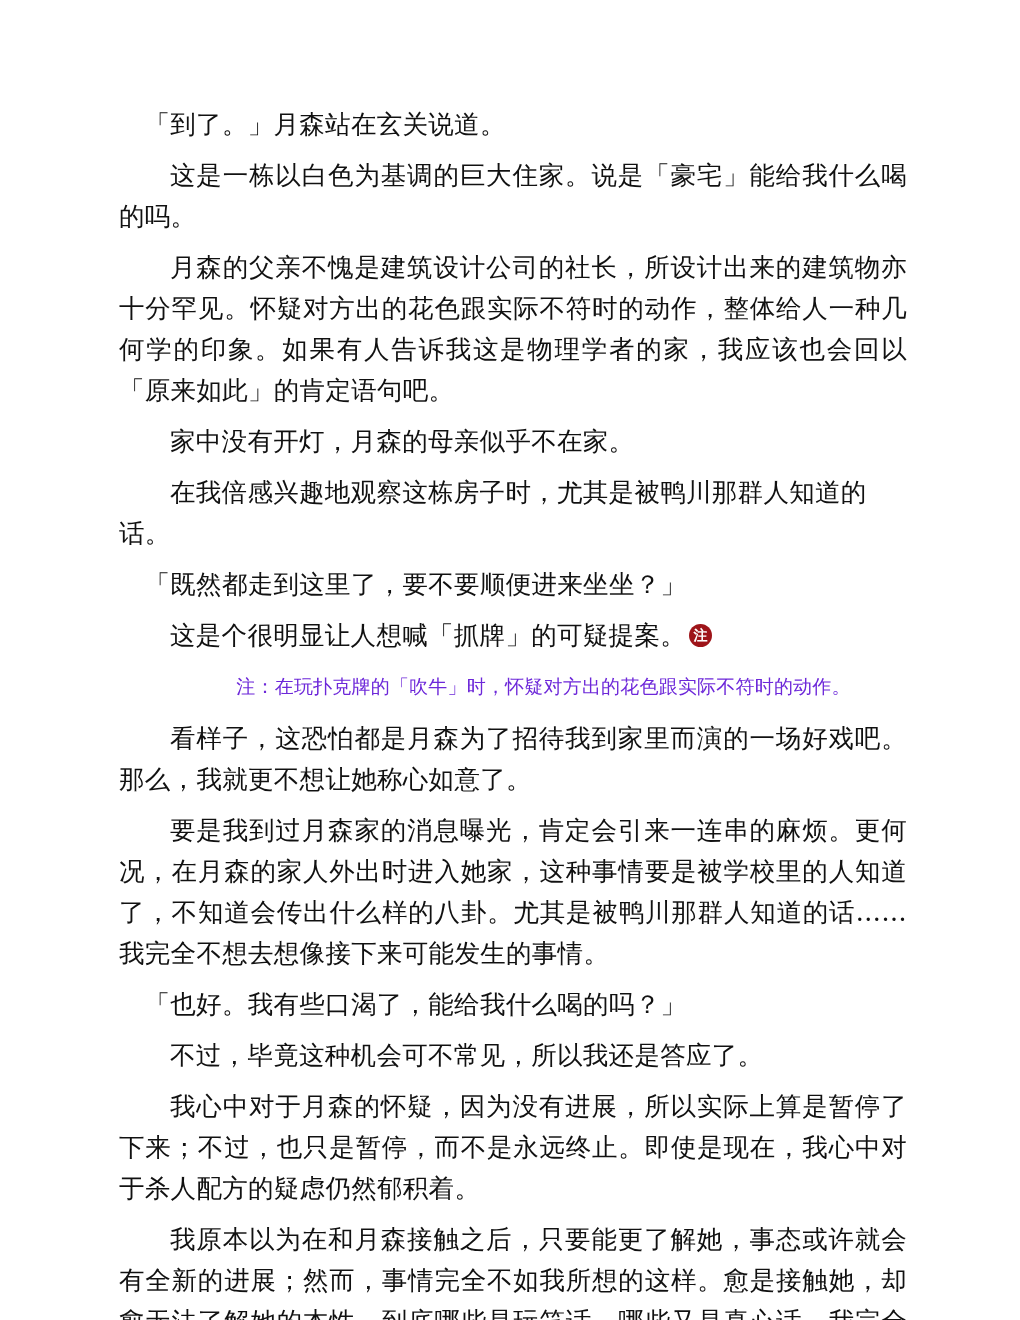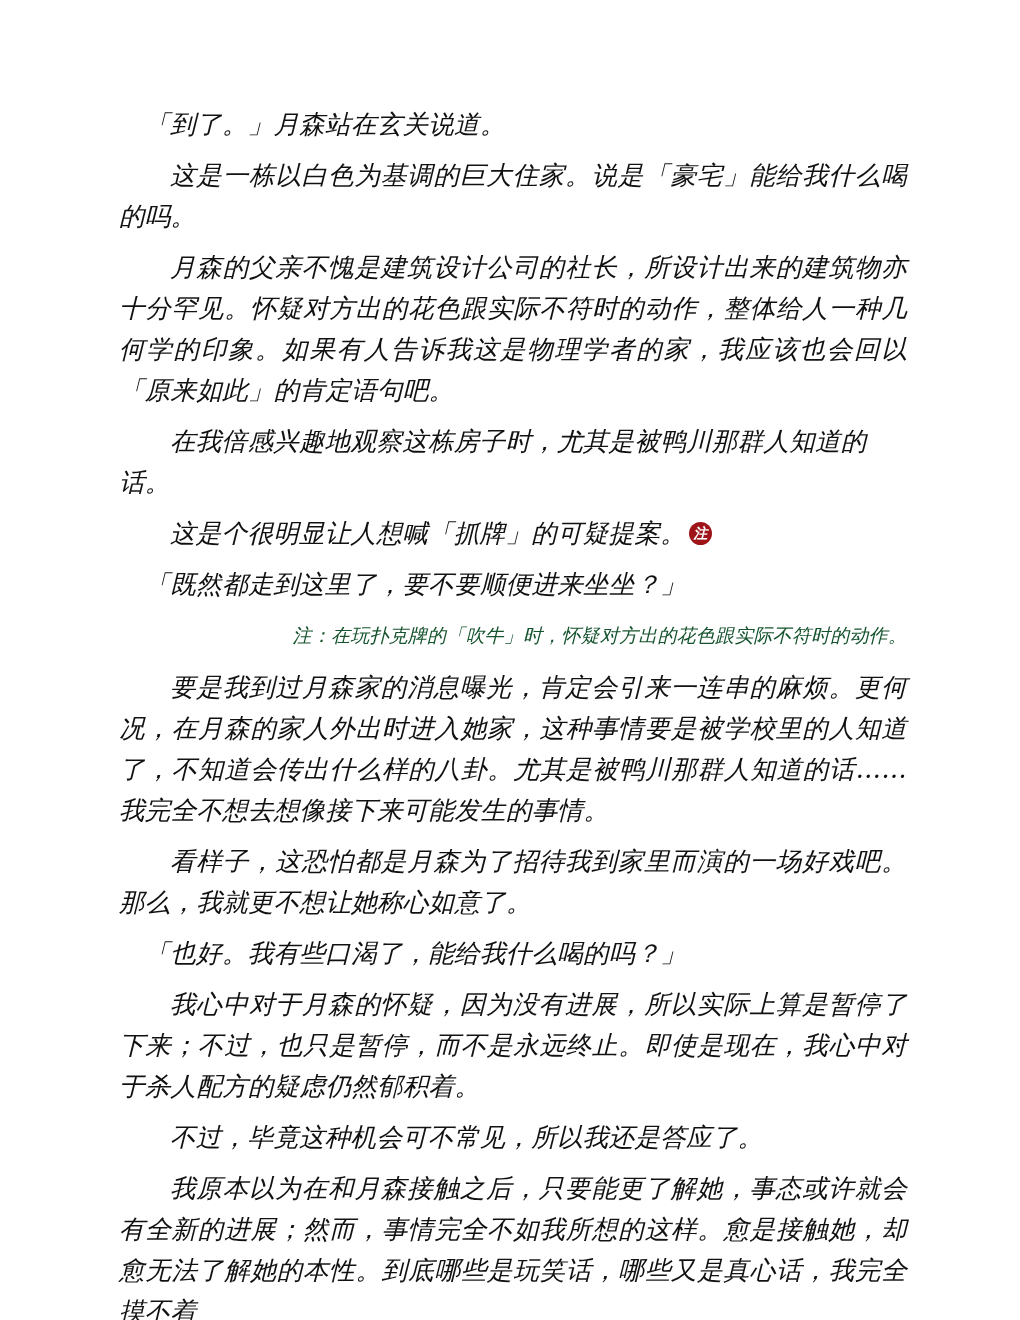--- a/index.html
+++ b/index.html
@@ -14,21 +14,20 @@
     font-family: "DejaVu Serif", "Liberation Serif", serif;
     color: #111111;
   }
 
   .page {
     position: relative;
     width: 1020px;
     height: 1320px;
     background: #ffffff;
     box-sizing: border-box;
-    font-style: italic;
   }
 
   .text-column {
     position: absolute;
     left: 119px;
     top: 104px;
     width: 788px;
   }
 
   
@@ -72,54 +71,55 @@
     font-weight: bold;
     letter-spacing: 0;
   }
 
   
   .note-line {
     margin: 16px 0 18px 0;
     padding-left: 61px;
     font-size: 19px;
     line-height: 28px;
-    color: #14532d;
-    text-align: right;
+    color: #6d28d9;
+    text-align: center;
     text-indent: 0;
     letter-spacing: 0.2px;
     word-break: break-all;
   }
 </style>
 </head>
 <body>
 
 <div class="page">
   <div class="text-column">
 
     <p class="para short dialogue">「到了。」月森站在玄关说道。</p>
 
     <p class="para">这是一栋以白色为基调的巨大住家。说是「豪宅」能给我什么喝的吗。</p>
 
     <p class="para">月森的父亲不愧是建筑设计公司的社长，所设计出来的建筑物亦十分罕见。怀疑对方出的花色跟实际不符时的动作，整体给人一种几何学的印象。如果有人告诉我这是物理学者的家，我应该也会回以「原来如此」的肯定语句吧。</p>
 
+    <p class="para short">家中没有开灯，月森的母亲似乎不在家。</p>
 
     <p class="para short">在我倍感兴趣地观察这栋房子时，尤其是被鸭川那群人知道的话。</p>
 
+    <p class="para short dialogue">「既然都走到这里了，要不要顺便进来坐坐？」</p>
+
     <p class="para short"><span>这是个很明显让人想喊「抓牌」的可疑提案。</span><span class="note-marker">注</span></p>
-
-    <p class="para short dialogue">「既然都走到这里了，要不要顺便进来坐坐？」</p>
 
     <p class="note-line">注：在玩扑克牌的「吹牛」时，怀疑对方出的花色跟实际不符时的动作。</p>
 
+    <p class="para">看样子，这恐怕都是月森为了招待我到家里而演的一场好戏吧。那么，我就更不想让她称心如意了。</p>
+
     <p class="para">要是我到过月森家的消息曝光，肯定会引来一连串的麻烦。更何况，在月森的家人外出时进入她家，这种事情要是被学校里的人知道了，不知道会传出什么样的八卦。尤其是被鸭川那群人知道的话……我完全不想去想像接下来可能发生的事情。</p>
-
-    <p class="para">看样子，这恐怕都是月森为了招待我到家里而演的一场好戏吧。那么，我就更不想让她称心如意了。</p>
 
     <p class="para short dialogue">「也好。我有些口渴了，能给我什么喝的吗？」</p>
 
+    <p class="para short">不过，毕竟这种机会可不常见，所以我还是答应了。</p>
+
     <p class="para">我心中对于月森的怀疑，因为没有进展，所以实际上算是暂停了下来；不过，也只是暂停，而不是永远终止。即使是现在，我心中对于杀人配方的疑虑仍然郁积着。</p>
-
-    <p class="para short">不过，毕竟这种机会可不常见，所以我还是答应了。</p>
 
     <p class="para">我原本以为在和月森接触之后，只要能更了解她，事态或许就会有全新的进展；然而，事情完全不如我所想的这样。愈是接触她，却愈无法了解她的本性。到底哪些是玩笑话，哪些又是真心话，我完全摸不着</p>
 
   </div>
 </div>
 
 </body></html>

